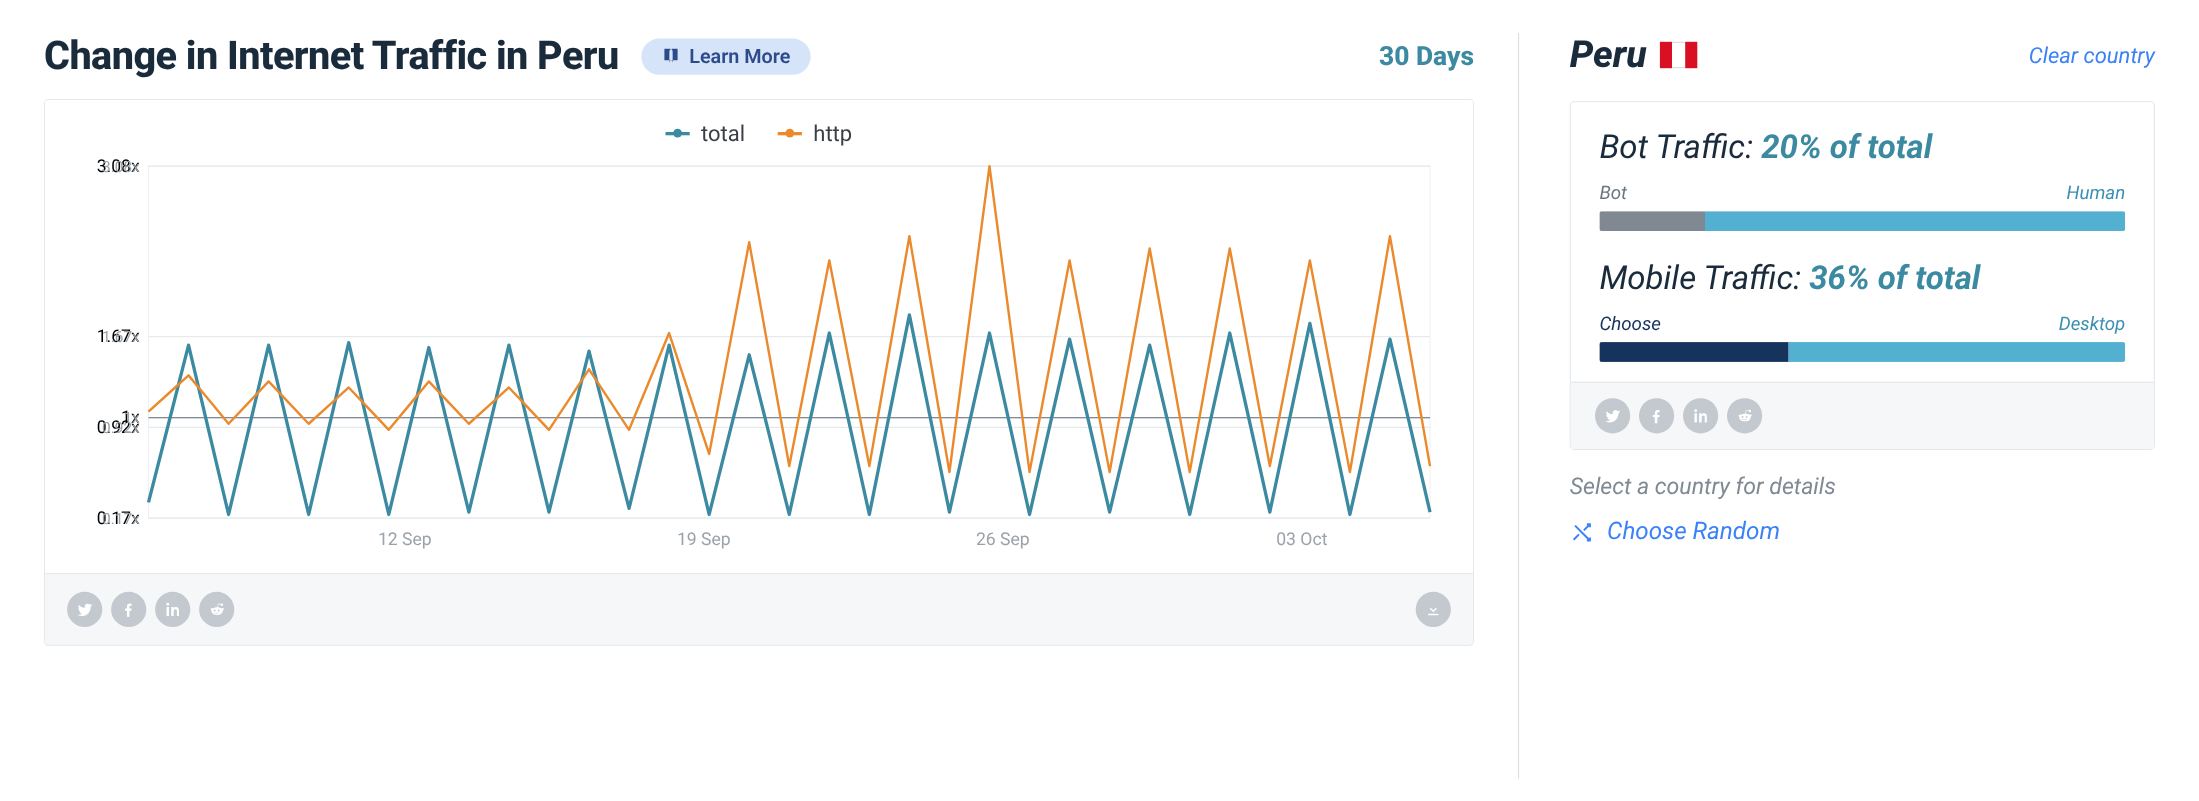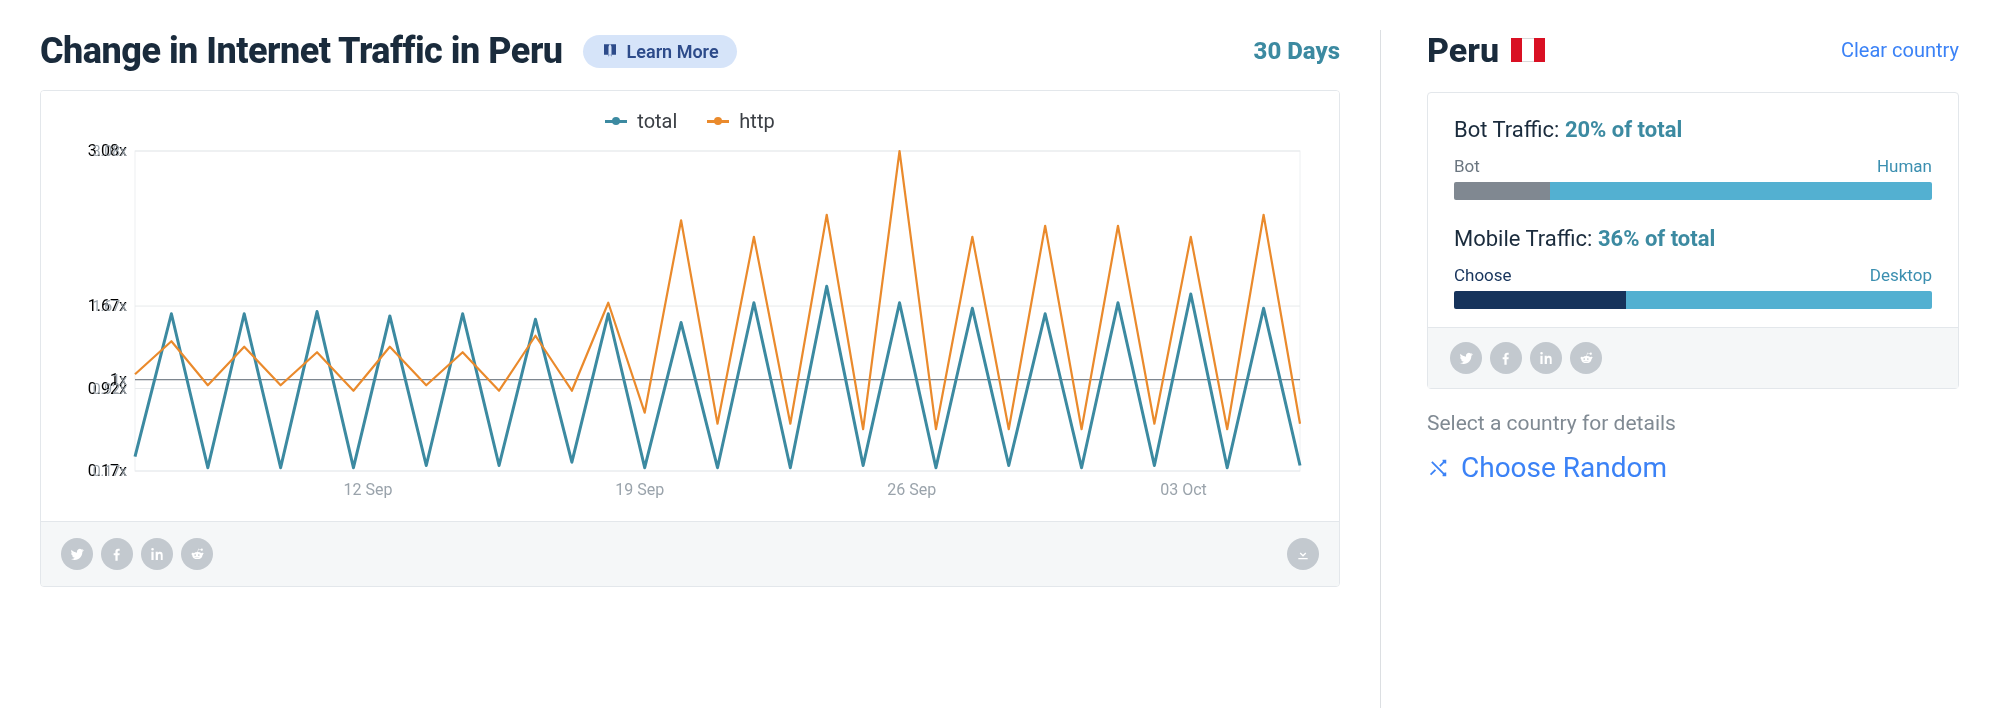--- a/index.html
+++ b/index.html
@@ -16,21 +16,21 @@
     --chip-text:#2d4b8a;
     --bar-grey:#808891;
     --bar-teal:#53b0d1;
     --bar-navy:#16335b;
     --divider:#dcdfe2;
   }
   html,body{margin:0;padding:0;width:1999px;height:728px;font-family:-apple-system,BlinkMacSystemFont,"Segoe UI",Roboto,Helvetica,Arial,sans-serif;background:#fff;color:var(--dark);}
   .page{display:flex;padding:30px 40px 20px 40px;box-sizing:border-box;height:100%;justify-content:flex-end;}
   .left{flex:0 0 1330px;padding-right:30px;box-sizing:border-box;}
   .vrule{width:1px;background:var(--divider);align-self:stretch;margin:0 10px;}
-  .right{flex:1;padding-left:36px;box-sizing:border-box;}
+  .right{flex:1;padding-left:36px;box-sizing:border-box;font-style:italic;}
 
   
   .left-header{display:flex;align-items:center;gap:20px;margin-bottom:18px;}
   .left-title{font-size:36px;font-weight:800;letter-spacing:-0.5px;}
   .chip{background:var(--chip-bg);color:var(--chip-text);border-radius:30px;padding:6px 18px;font-size:18px;font-weight:600;display:inline-flex;align-items:center;gap:8px;cursor:pointer;}
   .chip svg{width:18px;height:18px;}
   .period{margin-left:auto;color:var(--teal);font-size:24px;font-weight:800;}
 
   
   .chart-card{border:1px solid var(--panel-border);border-radius:4px;overflow:hidden;}
@@ -50,32 +50,32 @@
 
   
   .right-header{display:flex;align-items:center;gap:12px;}
   .country-name{font-size:34px;font-weight:800;}
   .flag{width:34px;height:24px;display:inline-flex;}
   .flag span{flex:1;}
   .flag .r{background:#d91023;} .flag .w{background:#fff;border-top:1px solid #d9d9d9;border-bottom:1px solid #d9d9d9;}
   .clear-link{margin-left:auto;color:var(--link);font-size:20px;cursor:pointer;}
 
   .stat-card{border:1px solid var(--panel-border);border-radius:4px;margin-top:22px;padding:24px 26px 18px 26px;}
-  .stat-title{font-size:22px;color:#1a2b3c;margin-bottom:14px;}
+  .stat-title{font-size:30px;color:#1a2b3c;margin-bottom:14px;}
   .stat-title .val{color:var(--teal);font-weight:700;}
   .bar-labels{display:flex;justify-content:space-between;font-size:17px;margin-bottom:6px;gap:12px;}
   .bar-labels .a{color:var(--grey2);} .bar-labels .b{color:#3b8fb0;}
   .bar{height:18px;display:flex;overflow:hidden;border-radius:2px;}
   .bar .seg{height:100%;}
   .stat-block + .stat-block{margin-top:26px;}
 
   .share-strip{background:var(--panel-bg);margin:18px -26px -18px -26px;padding:14px 22px;border-top:1px solid var(--panel-border);}
 
   .hint{color:var(--grey3);font-size:21px;margin-top:22px;}
-  .random{color:var(--link);font-size:28px;margin-top:16px;display:flex;align-items:center;gap:12px;cursor:pointer;}
+  .random{color:var(--link);font-size:22px;margin-top:16px;display:flex;align-items:center;gap:12px;cursor:pointer;}
   .random svg{width:22px;height:22px;fill:var(--link);}
   .grid line{stroke:#e7eaec;stroke-width:1;}
   .series-total{stroke:var(--teal);stroke-width:3;fill:none;}
   .series-http{stroke:var(--orange);stroke-width:2.2;fill:none;}
 </style>
 </head>
 <body>
 
 <div class="page">
   <div class="left">

